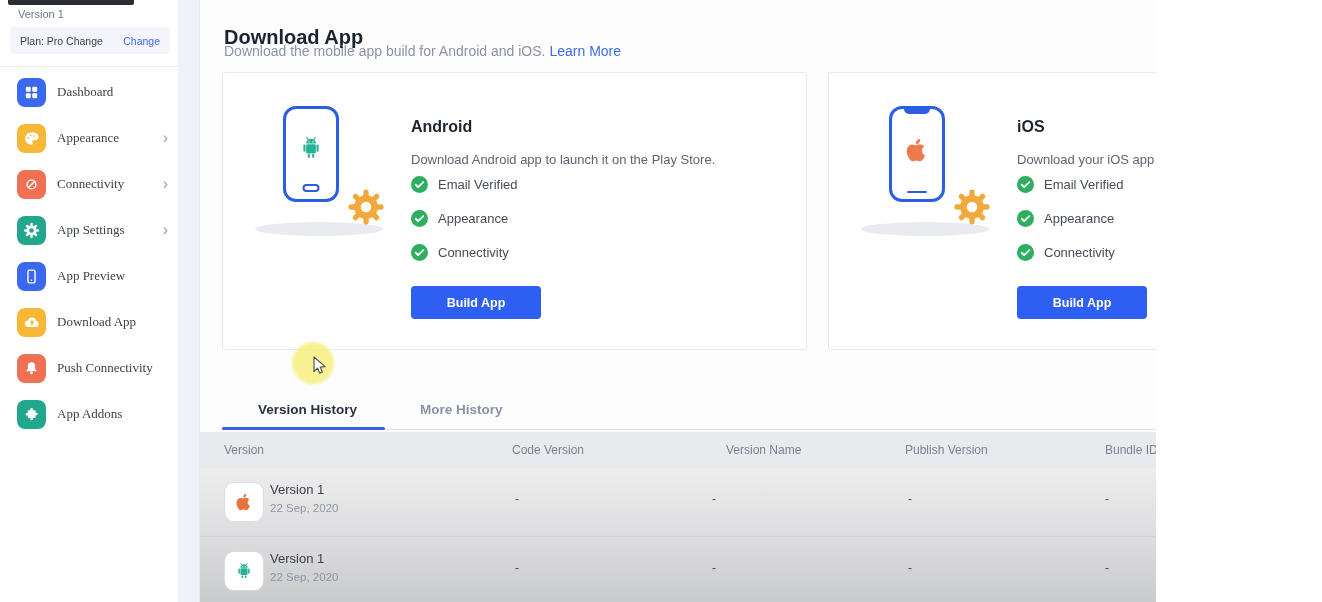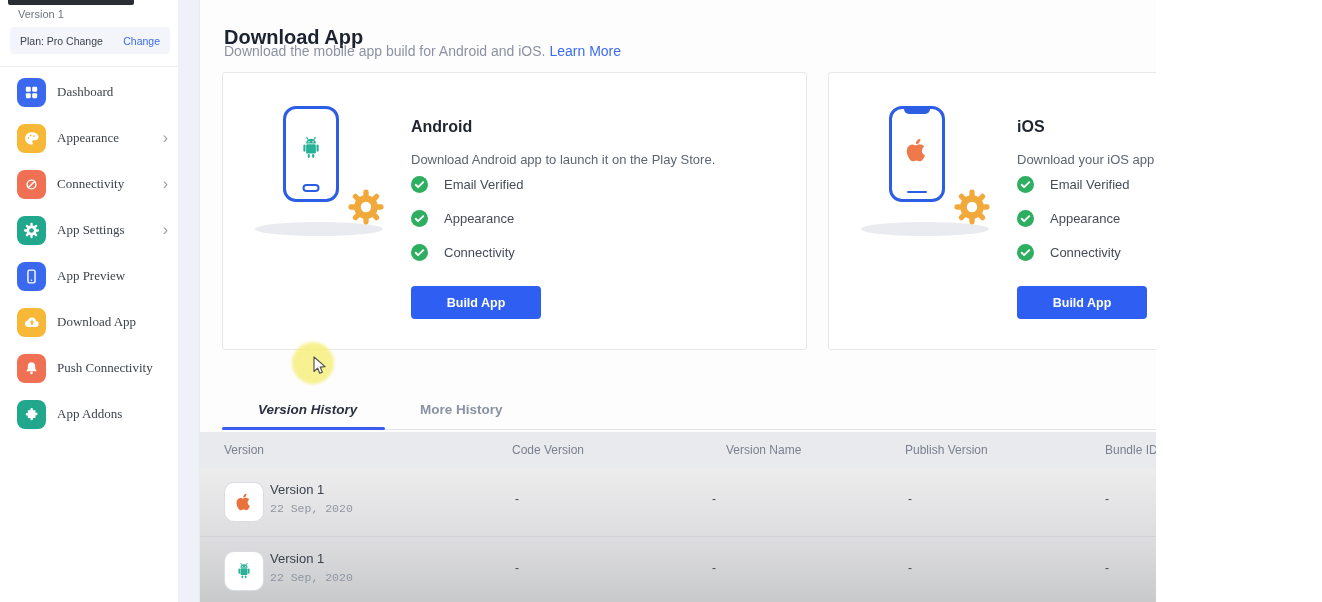--- a/index.html
+++ b/index.html
@@ -32,21 +32,21 @@
   .main-sub{position:absolute;left:224px;top:43px;font-size:14px;color:#8b93a2;white-space:nowrap;}
   .learn-more{color:#3b6cf0;cursor:pointer;margin-left:4px;}
   .top-right{position:absolute;left:1243px;top:26px;font-size:12.5px;color:#5f6673;white-space:nowrap;}
 
   
   .card{position:absolute;top:72px;height:278px;background:#fff;border:1px solid #e6e8ec;border-radius:3px;}
   .card-android{left:222px;width:585px;}
   .card-ios{left:828px;width:585px;}
   .card-title{position:absolute;left:188px;top:32px;font-size:16px;font-weight:700;color:#1e2530;}
   .card-desc{position:absolute;left:188px;top:66px;font-size:13px;color:#5d6572;white-space:nowrap;overflow:hidden;max-width:390px;}
-  .check-row{position:absolute;left:188px;display:flex;align-items:center;gap:16px;}
+  .check-row{position:absolute;left:188px;display:flex;align-items:center;gap:10px;}
   .check-row.c0{top:103px;} .check-row.c1{top:137px;} .check-row.c2{top:171px;}
   .check-label{font-size:13px;color:#454c57;}
   .build-btn{position:absolute;left:188px;top:213px;width:130px;height:33px;background:#2e5ff2;border:none;border-radius:4px;
     color:#fff;font-size:12.5px;font-weight:600;display:flex;align-items:center;justify-content:center;cursor:pointer;}
 
   
   .illus{position:absolute;left:30px;top:25px;width:150px;height:140px;}
   .illus-shadow{position:absolute;left:2px;bottom:2px;width:128px;height:14px;border-radius:50%;background:#e9ebf0;}
   .illus-gear{position:absolute;right:18px;bottom:12px;width:38px;height:38px;z-index:1;}
   .phone{position:absolute;left:30px;top:8px;width:56px;height:96px;background:#fff;border:3px solid #2c5de5;border-radius:13px;z-index:2;}
@@ -56,36 +56,36 @@
   .apple-big{position:absolute;left:50%;top:26px;transform:translateX(-50%);}
   .home-bar{position:absolute;left:50%;bottom:6px;transform:translateX(-50%);width:20px;height:2.5px;background:#2c5de5;border-radius:2px;}
 
   
   .halo{position:absolute;left:292px;top:342px;width:42px;height:42px;border-radius:50%;background:rgba(246,238,118,.8);filter:blur(1.5px);z-index:20;}
   .cursor{position:absolute;left:310px;top:356px;z-index:21;}
 
   
   .tabs-line{position:absolute;left:222px;top:429px;width:1073px;height:1px;background:#e2e4e8;}
   .tab{position:absolute;top:402px;font-size:13.5px;cursor:pointer;}
-  .tab-active{left:258px;font-weight:700;color:#2a3140;font-style:italic;}
+  .tab-active{left:258px;font-weight:700;color:#2a3140;}
   .tab-inactive{left:420px;color:#8a93a3;font-weight:600;}
   .tab-underline{position:absolute;left:222px;top:427px;width:163px;height:3px;background:#3b5ef0;border-radius:2px;}
 
   
   .thead{position:absolute;left:200px;top:432px;width:1095px;height:36px;background:#e9eaee;}
   .th{position:absolute;top:11px;font-size:12px;color:#7a828f;}
   .th0{left:24px;} .th1{left:312px;} .th2{left:510px;margin-left:16px;} .th3{left:705px;} .th4{left:905px;}
   .tbody{position:absolute;left:200px;top:468px;width:1095px;height:134px;background:linear-gradient(180deg,#ededee 0%,#dcdcde 55%,#c9cacc 100%);}
   .trow{position:absolute;left:0;width:1095px;height:68px;}
   .trow.r0{top:0;} .trow.r1{top:69px;}
   .row-sep{position:absolute;left:0;top:68px;width:1095px;height:1px;background:#d2d3d6;}
   .badge{position:absolute;left:24px;top:14px;width:40px;height:40px;background:#fff;border:1px solid #d9dce1;border-radius:10px;
     display:flex;align-items:center;justify-content:center;}
   .cell-version{position:absolute;left:70px;top:14px;font-size:13px;color:#3c434d;}
-  .cell-date{position:absolute;left:70px;top:34px;font-size:11.5px;color:#8f96a2;font-family:Liberation Mono, monospace;}
+  .cell-date{position:absolute;left:70px;top:34px;font-size:11.5px;color:#8f96a2;}
   .dash{position:absolute;top:24px;font-size:12px;color:#4a4a4a;}
   .d0{left:315px;} .d1{left:512px;} .d2{left:708px;} .d3{left:905px;}
 
   
   .right-strip{position:absolute;left:1295px;top:0;width:27px;height:602px;background:#fff;z-index:50;}
   .corner-mark{position:absolute;left:1301px;top:593px;width:15px;height:9px;background:#3c3c3c;z-index:51;}
 </style>
 </head>
 <body>
 

